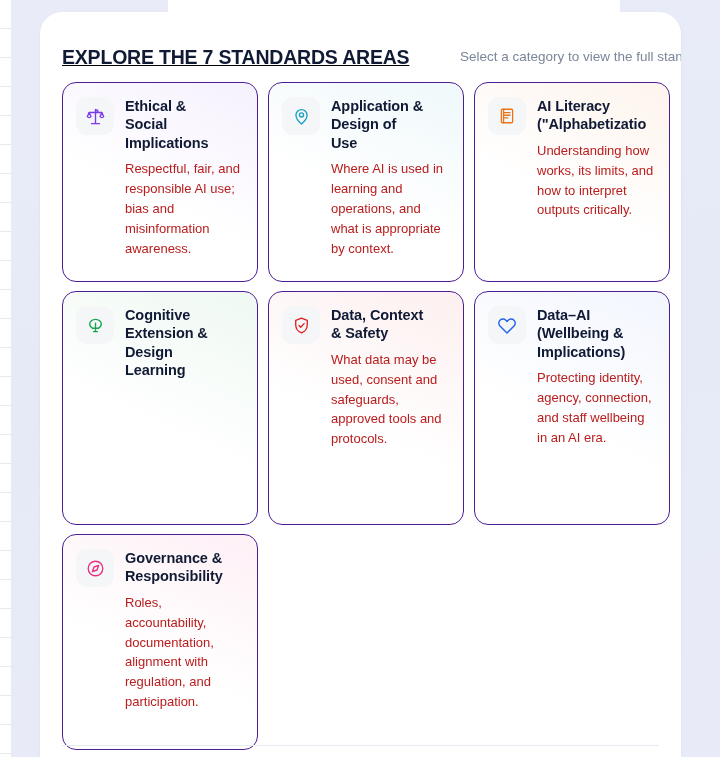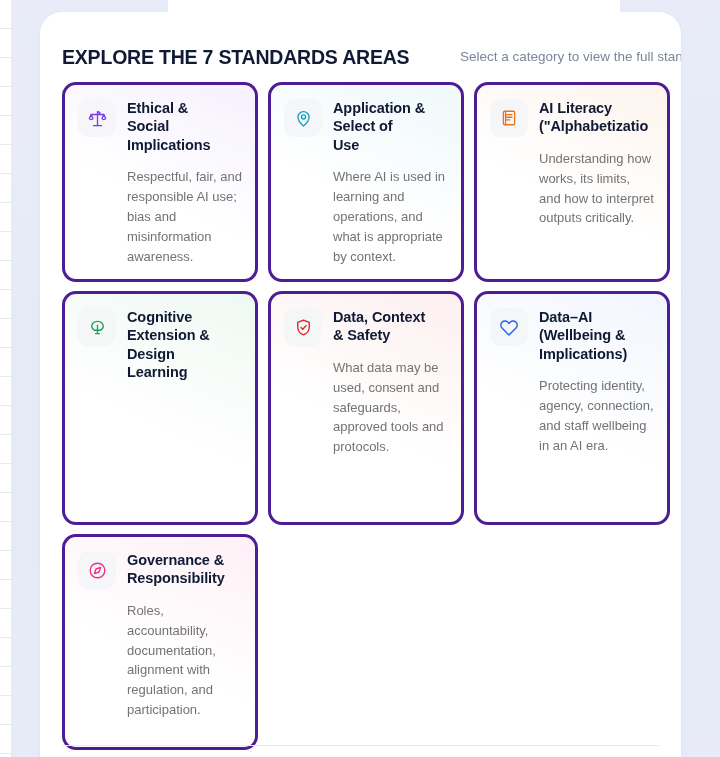--- a/index.html
+++ b/index.html
@@ -68,20 +68,21 @@
 
   
   #panel-header {
     position: absolute;
     left: 22px;
     top: 34px;
     width: 640px;
     display: flex;
     align-items: flex-start;
     gap: 16px;
+    text-decoration: underline;
   }
 
   #section-title {
     font-size: 19.5px;
     font-weight: bold;
     letter-spacing: -0.2px;
     color: #101a35;
     white-space: nowrap;
   }
 
@@ -105,21 +106,21 @@
   .grid-row {
     display: flex;
     gap: 10px;
     margin-bottom: 9px;
   }
 
   .cat-card {
     width: 196px;
     flex: 0 0 196px;
     background: #ffffff;
-    border: 3px solid #4c1d95;
+    border: 1px solid #4c1d95;
     border-radius: 14px;
     padding: 14px 13px 15px 13px;
     display: flex;
     gap: 11px;
     position: relative;
     overflow: hidden;
     cursor: pointer;
   }
 
   .cat-card .tint {
@@ -155,24 +156,24 @@
   .card-title {
     font-size: 14.5px;
     font-weight: bold;
     line-height: 1.27;
     color: #101a35;
     letter-spacing: -0.1px;
     white-space: nowrap;
   }
 
   .card-desc {
-    margin-top: 13px;
+    margin-top: 7px;
     font-size: 13px;
     line-height: 1.53;
-    color: #737373;
+    color: #b91c1c;
   }
 
   
   .row-1 .cat-card { height: 200px; }
   .row-2 .cat-card { height: 234px; justify-content: flex-end; }
   .row-3 .cat-card { height: 216px; }
 
   
   #bottom-divider {
     position: absolute;
@@ -225,21 +226,21 @@
             <span>
               <svg width="19" height="19" viewBox="0 0 24 24">
                 <path fill="none" stroke="#1a9ec4" stroke-width="1.7" stroke-linecap="round" stroke-linejoin="round" d="M12 21.5s7-6.1 7-11.2A7 7 0 005 10.3c0 5.1 7 11.2 7 11.2z"></path>
                 <circle fill="none" stroke="#1a9ec4" stroke-width="1.7" stroke-linecap="round" stroke-linejoin="round" cx="12" cy="10" r="2.6"></circle>
               </svg>
             </span>
           </div>
           <div class="card-text">
             <div class="card-title">
               <div>Application &amp;</div>
-              <div>Select of</div>
+              <div>Design of</div>
               <div>Use</div>
             </div>
             <div class="card-desc">Where AI is used in learning and operations, and what is appropriate by context.</div>
           </div>
         </div>
         <div class="cat-card">
           <div class="tint" style="background: linear-gradient(205deg, rgba(234, 115, 23, 0.08) 0%, rgba(255, 255, 255, 0) 58%);"></div>
           <div class="icon-box">
             <span>
               <svg width="18" height="18" viewBox="0 0 24 24">

